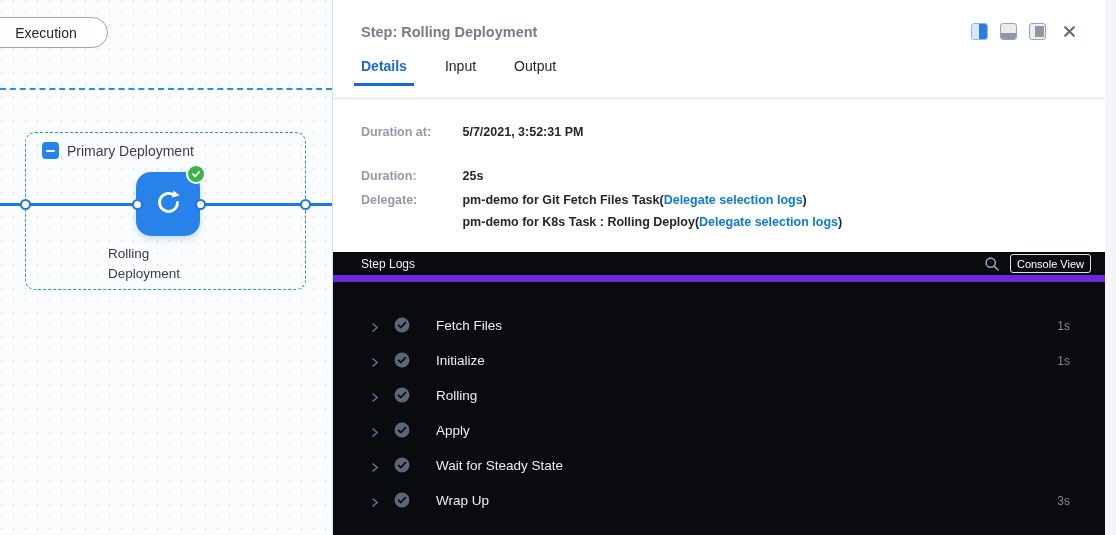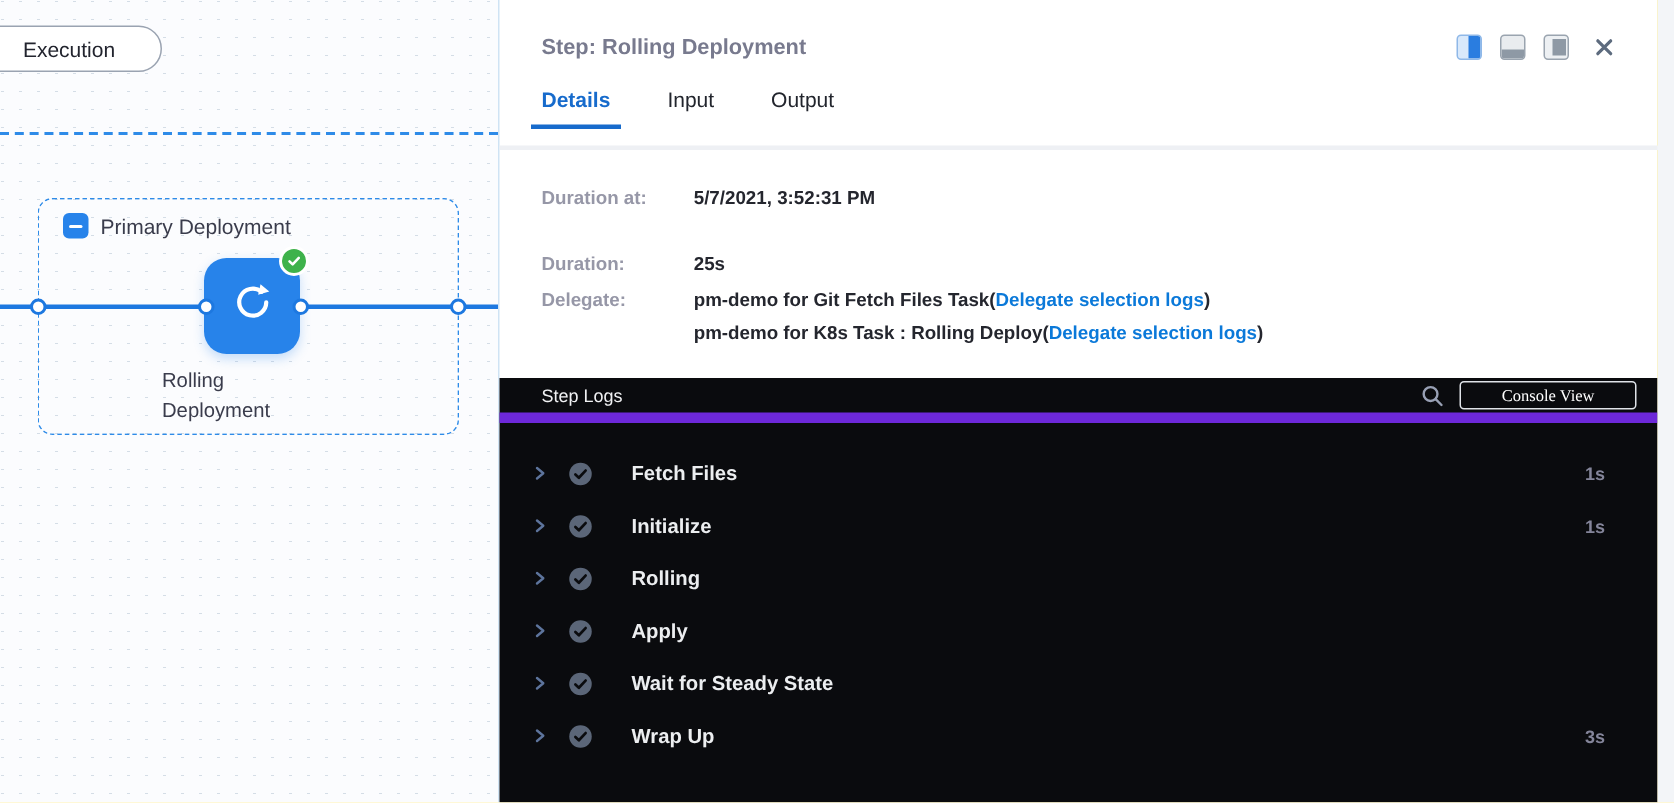--- a/index.html
+++ b/index.html
@@ -1,19 +1,19 @@
 <!DOCTYPE html>
 <html><head>
 <meta charset="utf-8">
 <style>
   * { margin:0; padding:0; box-sizing:border-box; }
   html,body { background:#fff; }
   body { font-family:"Liberation Sans","DejaVu Sans",sans-serif; }
   #page {
-    position:relative; width:1116px; height:535px; overflow:hidden; background:#fde047;
+    position:relative; width:1116px; height:535px; overflow:hidden; background:#e5e5e5;
   }
 
   
   #canvas {
     position:absolute; left:0; top:0; width:332px; height:535px;
     background-color:#fbfcfe;
     background-image:radial-gradient(ellipse 1.7px 1px at 1.7px 1px, #d4dde6 60%, transparent 65%);
     background-size:12px 12px;
   }
   .execution-pill {
@@ -90,26 +90,26 @@
     background:#0a0b0e;
   }
   .logs-header {
     height:30px; display:flex; align-items:center;
     padding:0 14px 0 28px; border-bottom:7px solid #6d28d9;
   }
   .logs-title { font-size:12px; color:#f0f1f3; }
   .logs-header .spacer { flex:1; }
   .search-btn { cursor:pointer; display:flex; align-items:center; margin-right:10px; }
   .console-view-btn {
-    height:19px; padding:0 27px; background:transparent; border:1px solid #dfe3e8; border-radius:3px;
-    color:#fff; font-size:11px; font-family:Liberation Serif, serif; cursor:pointer;
+    height:19px; padding:0 6px; background:transparent; border:1px solid #dfe3e8; border-radius:3px;
+    color:#fff; font-size:11px; font-family:Liberation Sans, sans-serif; cursor:pointer;
     display:flex; align-items:center;
   }
   .log-rows { margin-top:16px; }
-  .log-row { height:35px; display:flex; align-items:center; padding:0 35px 0 22px; cursor:pointer;font-weight:bold; }
+  .log-row { height:35px; display:flex; align-items:flex-end; padding:0 35px 0 37px; cursor:pointer; }
   .log-chevron { width:10px; display:flex; align-items:center; margin-right:14px; }
   .log-check { width:16px; display:flex; align-items:center; margin-right:26px; }
   .log-label { font-size:13.5px; color:#eceef0; }
   .log-duration { margin-left:auto; font-size:12px; color:#84859a; }
 
   .right-gutter { position:absolute; left:1105px; top:0; width:11px; height:535px; background:#f3f5f8; }
 </style>
 </head>
 <body>
 

